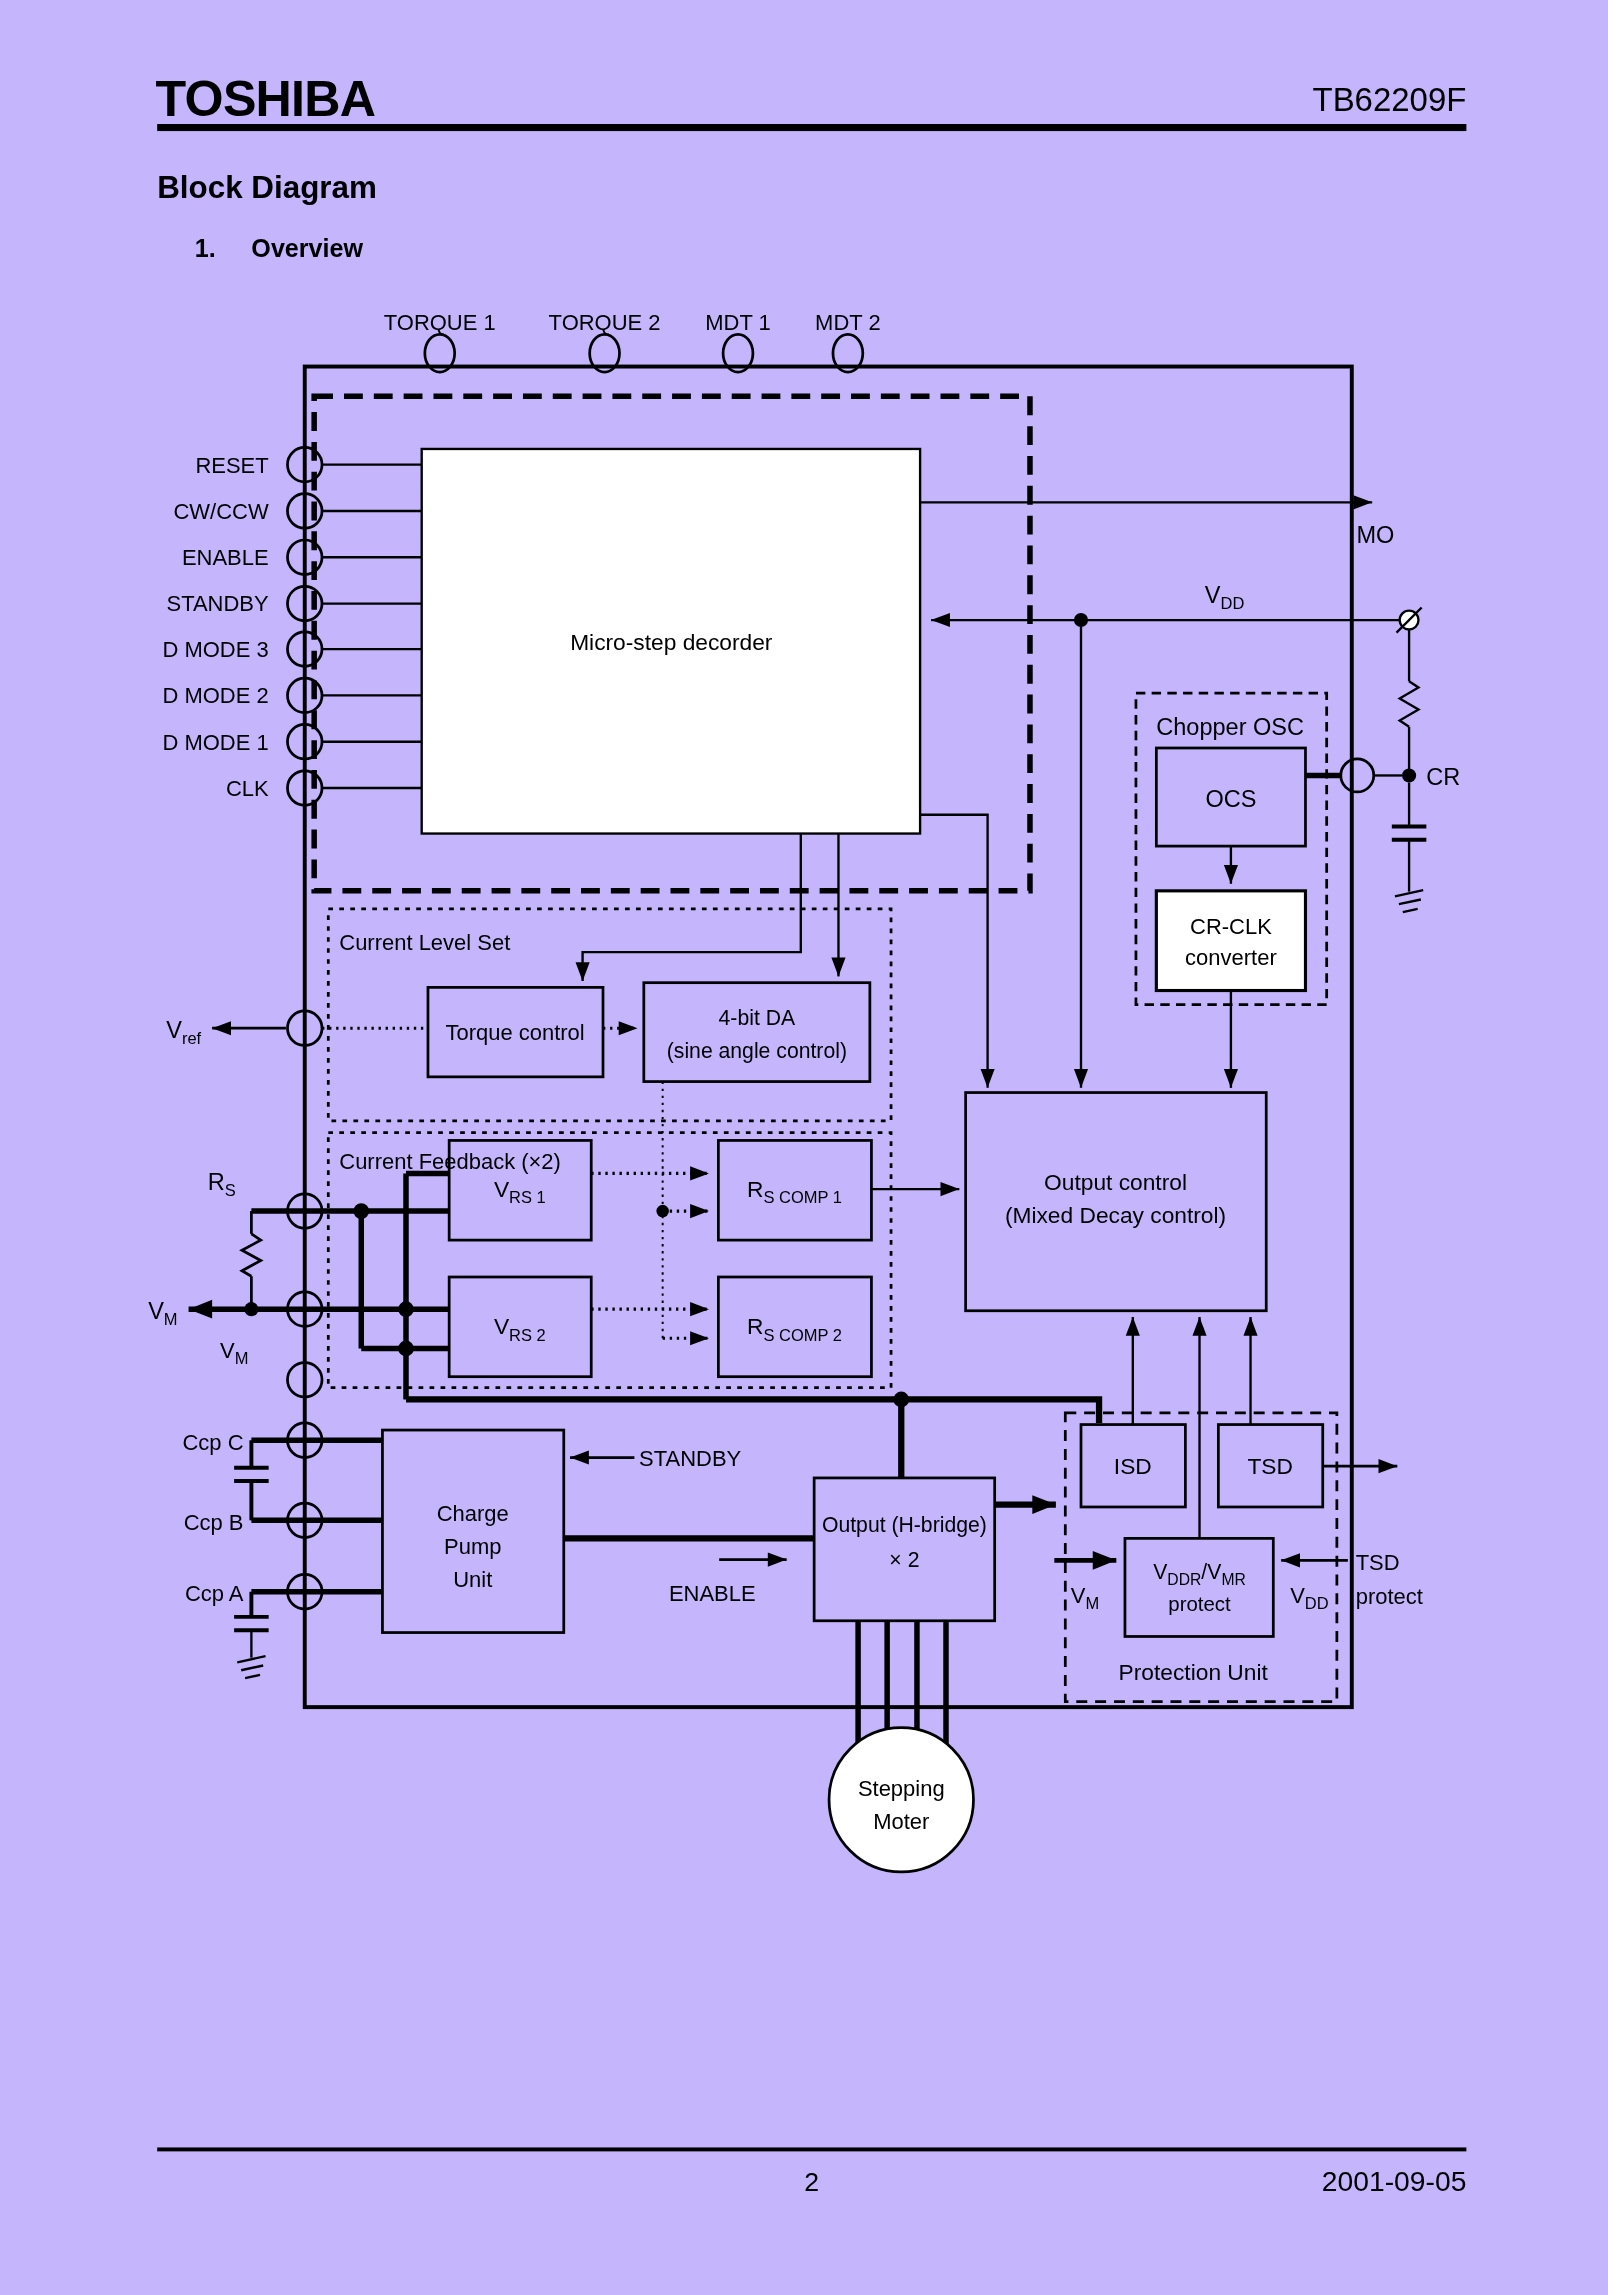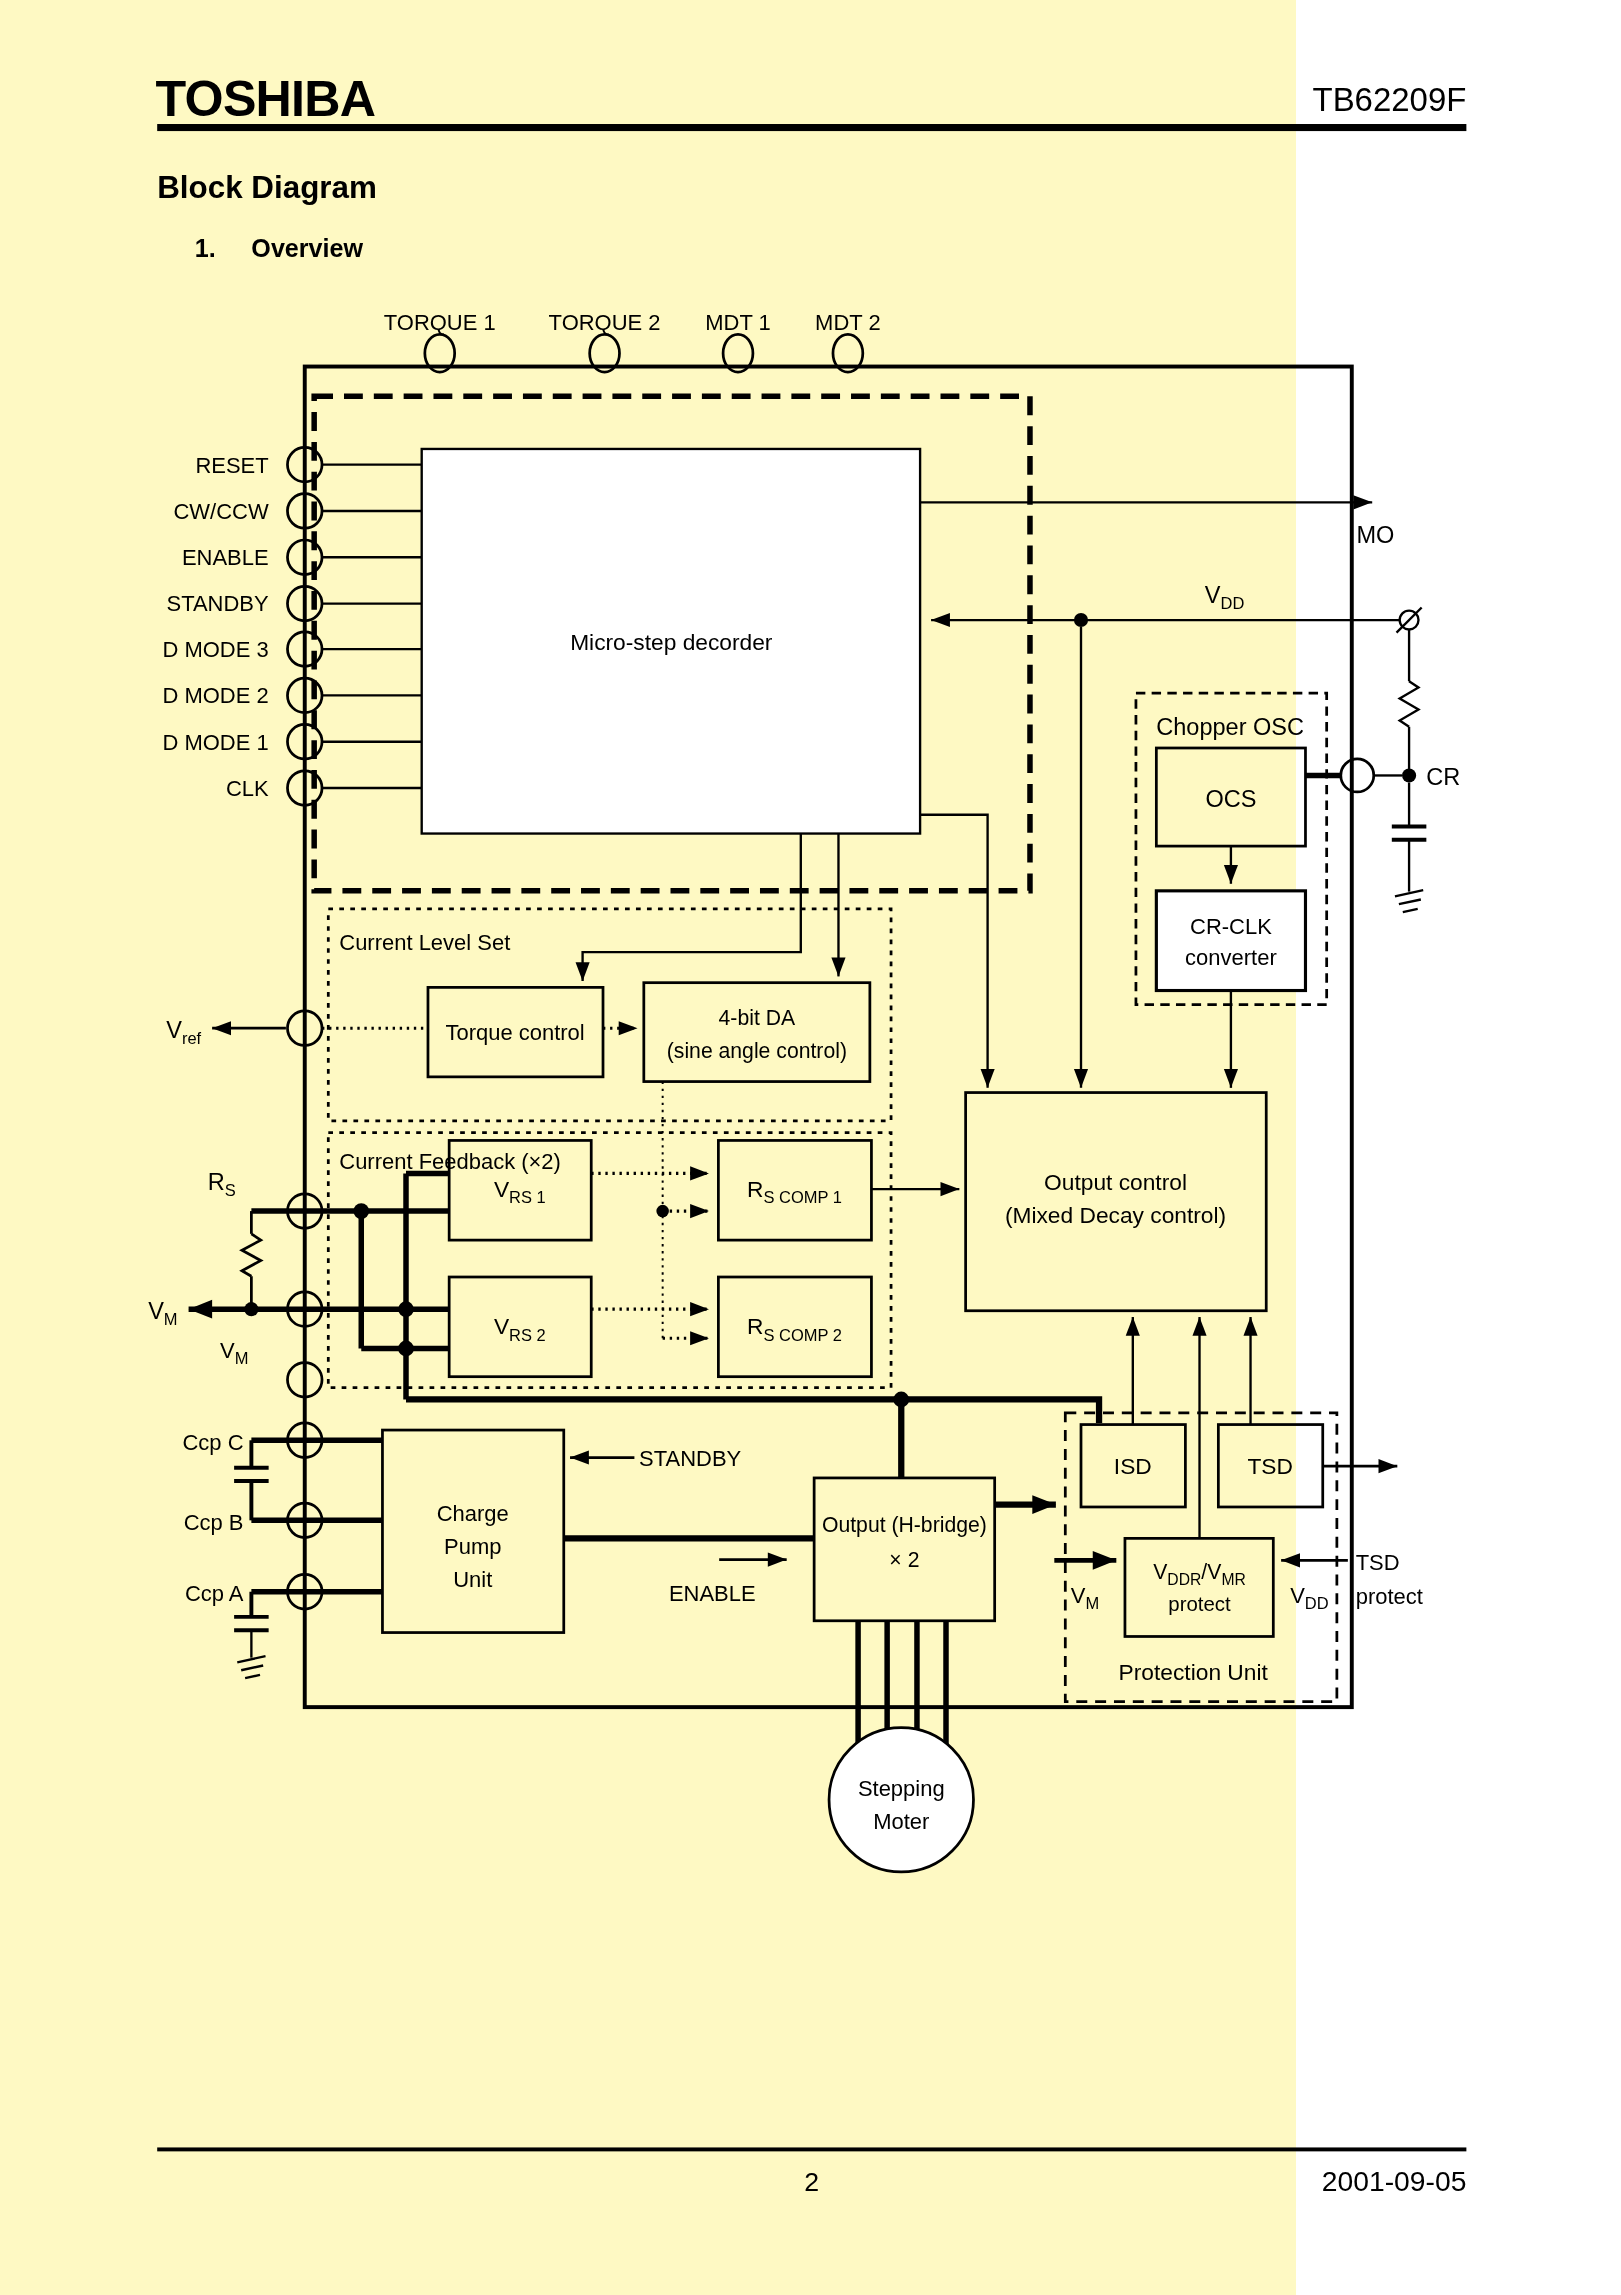--- a/index.html
+++ b/index.html
@@ -1,16 +1,16 @@
 <!DOCTYPE html>
 <html style="font-size:12.6px"><head>
 <meta charset="utf-8">
 <style>
   html,body{margin:0;padding:0;background:#fff;}
-  .page{width:1296px;height:2295px;position:relative;background:#fef9c3;font-family:"Liberation Sans",sans-serif;}
+  .page{width:1608px;height:2295px;position:relative;background:#c4b5fd;font-family:"Liberation Sans",sans-serif;}
   svg text{fill:#000;font-family:"Liberation Sans",sans-serif;}
   .lbl{font-size:28px;}
   .lbl30{font-size:30px;}
   .sub{font-size:21px;}
   .wire{stroke:#000;stroke-width:3;fill:none;}
   .wire35{stroke:#000;stroke-width:3.5;fill:none;}
   .thick{stroke:#000;stroke-width:8;fill:none;}
   .thick7{stroke:#000;stroke-width:7;fill:none;}
   .thick5{stroke:#000;stroke-width:5;fill:none;}
   .box{fill:none;stroke:#000;stroke-width:3.5;}

